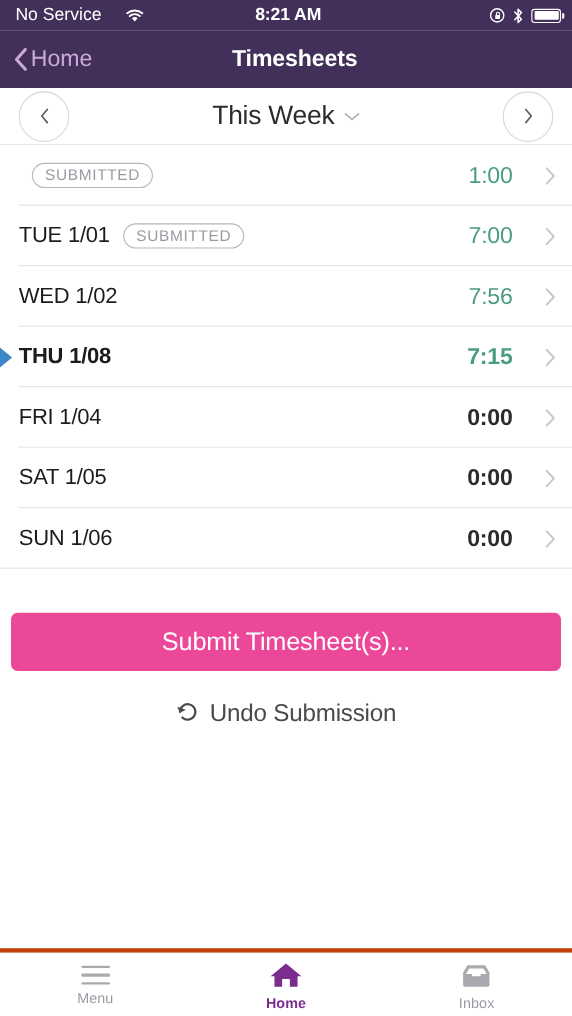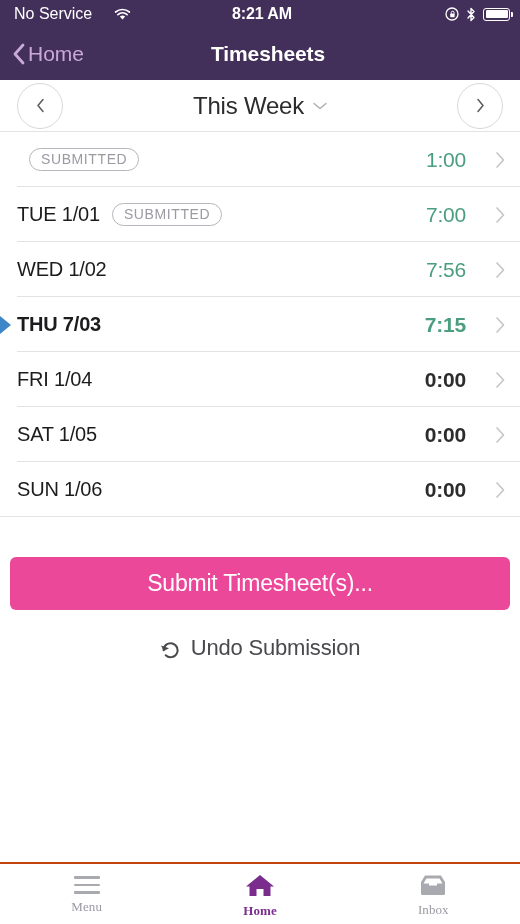--- a/index.html
+++ b/index.html
@@ -173,40 +173,39 @@
     border-radius: 6px;
     color: #ffffff;
     font-size: 23px;
     font-family: "Liberation Sans", sans-serif;
     letter-spacing: -0.2px;
     cursor: pointer;
   }
   .undo-row {
     margin-top: 25px;
     display: flex;
-    align-items: flex-end;
+    align-items: center;
     justify-content: center;
     gap: 11px;
     cursor: pointer;
   }
   .undo-label {
     font-size: 22px;
     color: #4a4a4e;
     letter-spacing: -0.2px;
   }
 
   
   .tab-bar {
     position: absolute;
     left: 0; right: 0; bottom: 0;
     height: 62px;
     background: #ffffff;
-    border-top: 2px solid #c2410c;
-    display: flex;
-    font-family: Liberation Serif, serif;
+    border-top: 4px solid #c2410c;
+    display: flex;
   }
   .tab {
     flex: 1;
     display: flex;
     flex-direction: column;
     align-items: center;
     justify-content: center;
     gap: 5px;
     cursor: pointer;
     padding-top: 3px;
@@ -298,21 +297,21 @@
     <div class="day-row">
       <span class="day-name">WED 1/02</span>
       <span class="spacer"></span>
       <span class="day-hours">7:56</span>
       <svg class="row-chevron" width="11" height="18" viewBox="0 0 11 18">
         <path d="M2 2 L8.5 9 L2 16" stroke="#c6c6cc" stroke-width="1.7" fill="none" stroke-linecap="round" stroke-linejoin="round"></path>
       </svg>
     </div>
     <div class="day-row current">
       <div class="current-marker"></div>
-      <span class="day-name">THU 7/03</span>
+      <span class="day-name">THU 1/08</span>
       <span class="spacer"></span>
       <span class="day-hours">7:15</span>
       <svg class="row-chevron" width="11" height="18" viewBox="0 0 11 18">
         <path d="M2 2 L8.5 9 L2 16" stroke="#c6c6cc" stroke-width="1.7" fill="none" stroke-linecap="round" stroke-linejoin="round"></path>
       </svg>
     </div>
     <div class="day-row">
       <span class="day-name">FRI 1/04</span>
       <span class="spacer"></span>
       <span class="day-hours zero">0:00</span>

